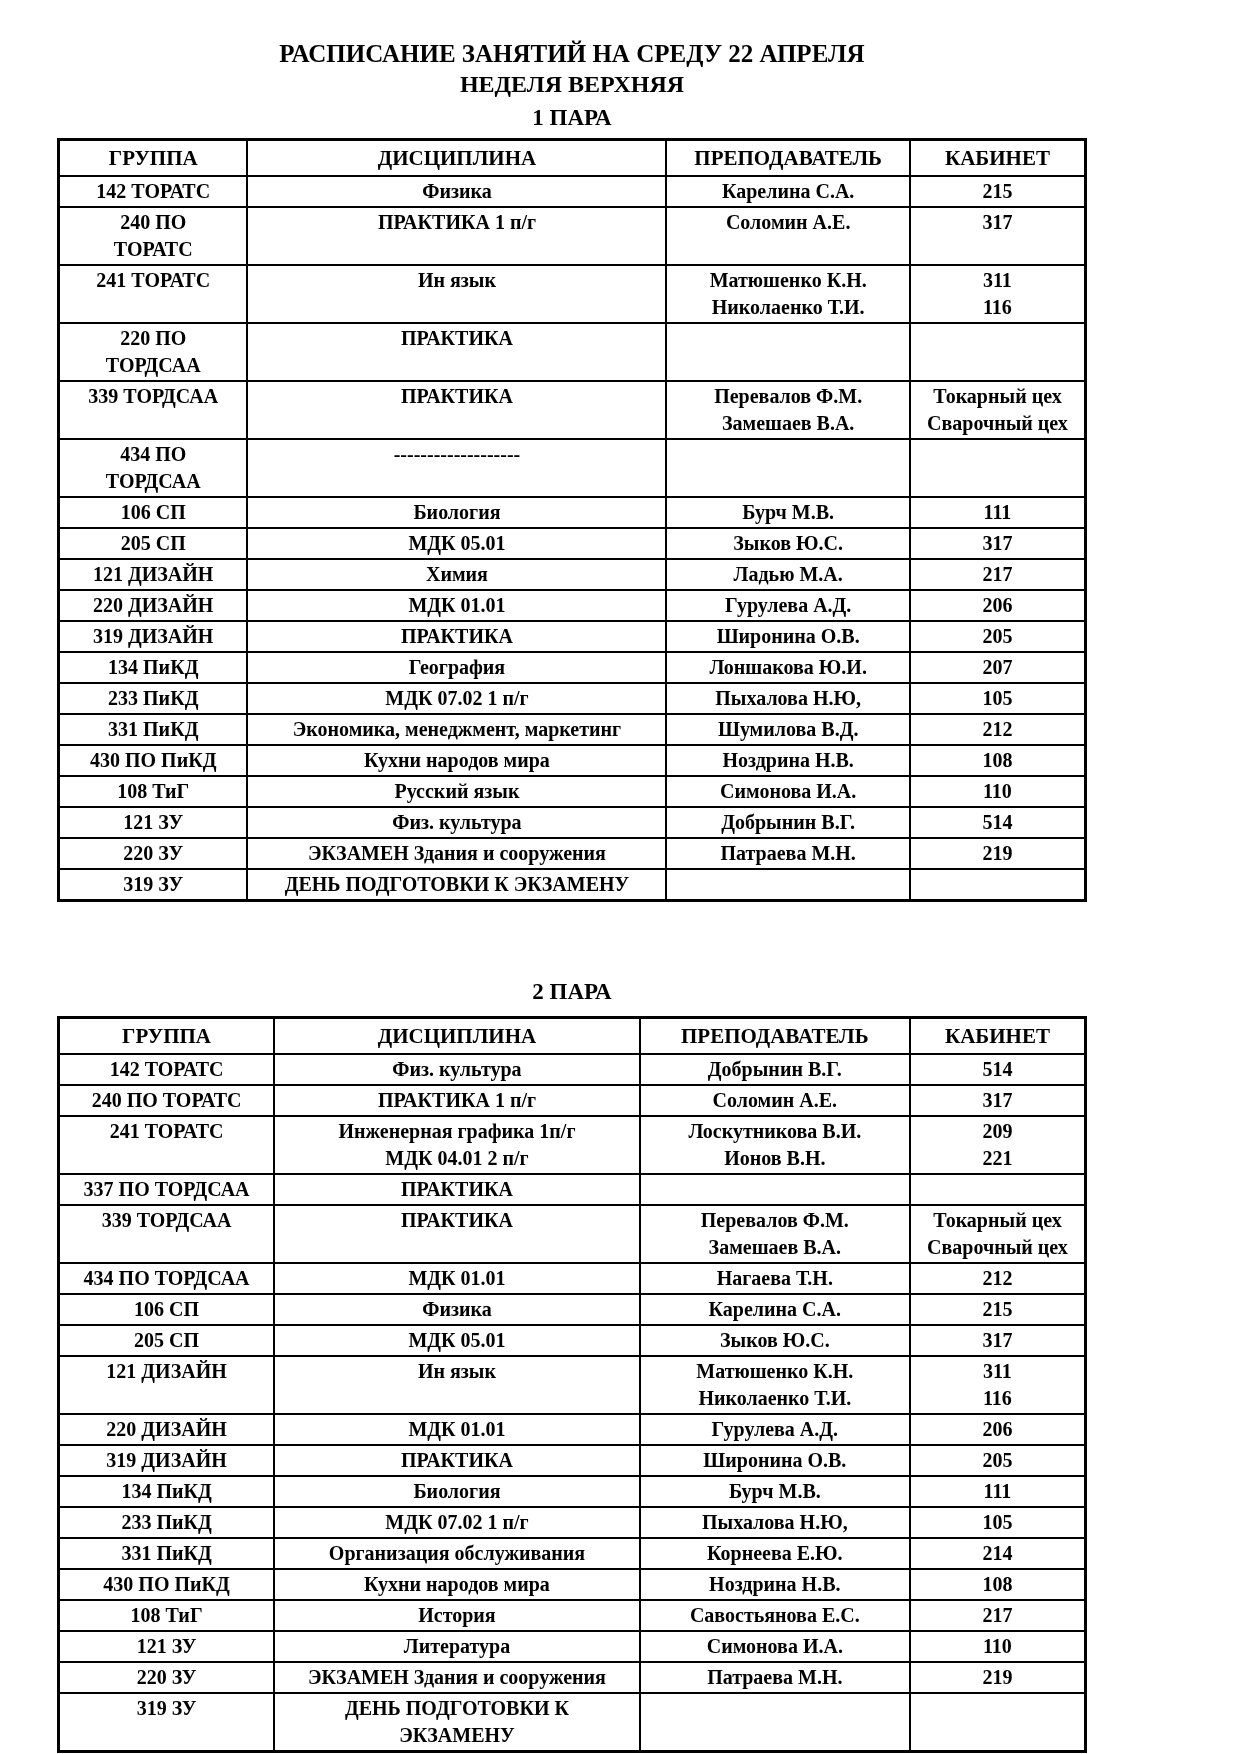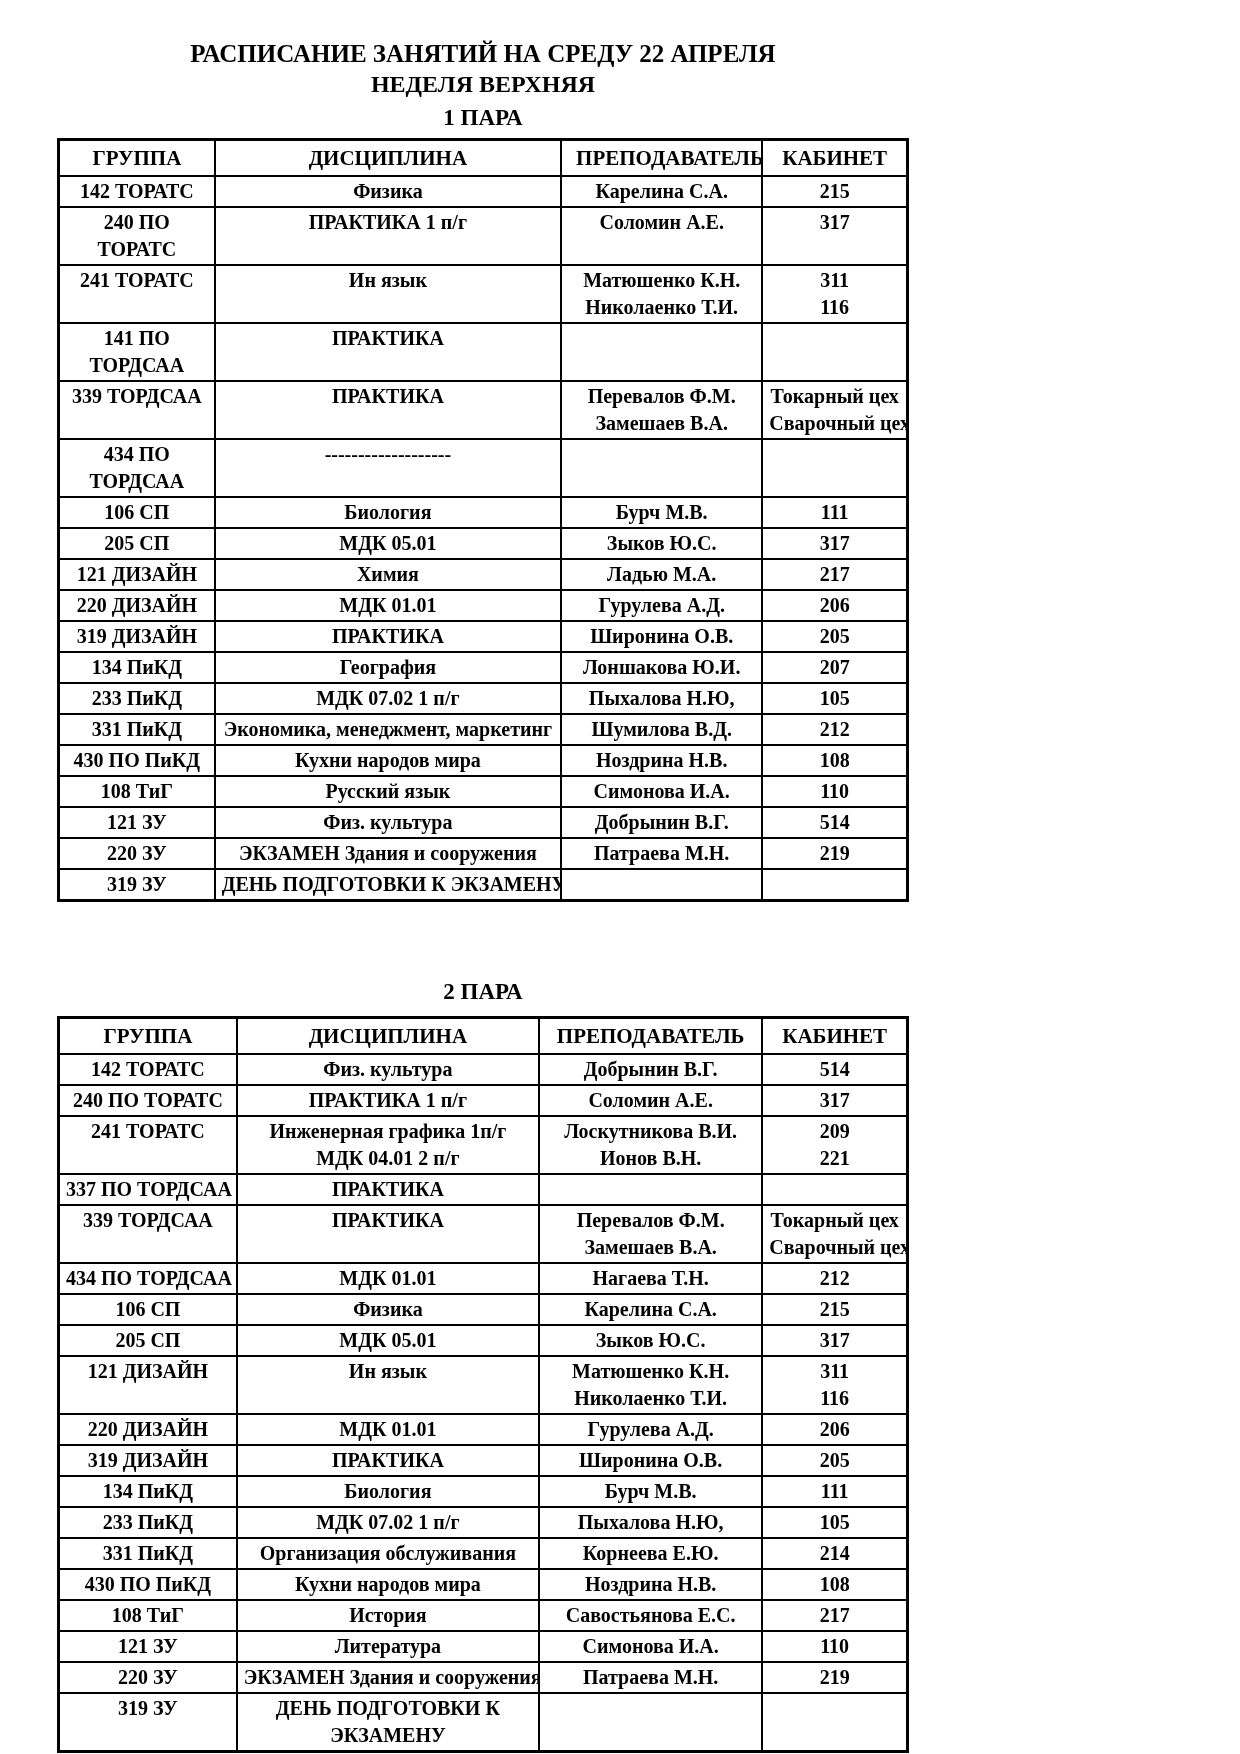--- a/index.html
+++ b/index.html
@@ -1,21 +1,21 @@
 <!DOCTYPE html>
 <html><head>
 <meta charset="utf-8">
 <style>
   html,body { margin:0; padding:0; background:#ffffff; }
   .page {
     width:1240px; height:1754px; background:#ffffff; color:#000000;
     font-family:"Liberation Serif","DejaVu Serif",serif; font-weight:bold;
     box-sizing:border-box; padding-top:38px; overflow:hidden;
   }
-  .content { width:852px; margin-left:57px; }
+  .content { width:1030px; margin-left:57px; }
   .doc-title   { text-align:center; font-size:25px; line-height:31px; }
   .doc-subtitle{ text-align:center; font-size:24px; line-height:31px; }
   .pair-heading{ text-align:center; font-size:23px; line-height:28px; margin:0; }
   .pair-1 .pair-heading { margin:4px 0 6px 0; }
   .pair-2 .pair-heading { margin:76px 0 10px 0; }
   table.schedule {
     border-collapse:collapse; width:100%; table-layout:fixed;
     border:3px solid #000;
   }
   table.schedule th, table.schedule td {
@@ -103,21 +103,21 @@
                 <div class="line">Матюшенко К.Н.</div>
                 <div class="line">Николаенко Т.И.</div>
               </td>
               <td class="c4 col-room">
                 <div class="line">311</div>
                 <div class="line">116</div>
               </td>
             </tr>
             <tr>
               <td class="c1 col-group">
-                <div class="line">141 ПО</div>
+                <div class="line">220 ПО</div>
                 <div class="line">ТОРДСАА</div>
               </td>
               <td class="c2 col-disc">
                 <div class="line">ПРАКТИКА</div>
               </td>
               <td class="c3 col-teacher"></td>
               <td class="c4 col-room"></td>
             </tr>
             <tr>
               <td class="c1 col-group">

